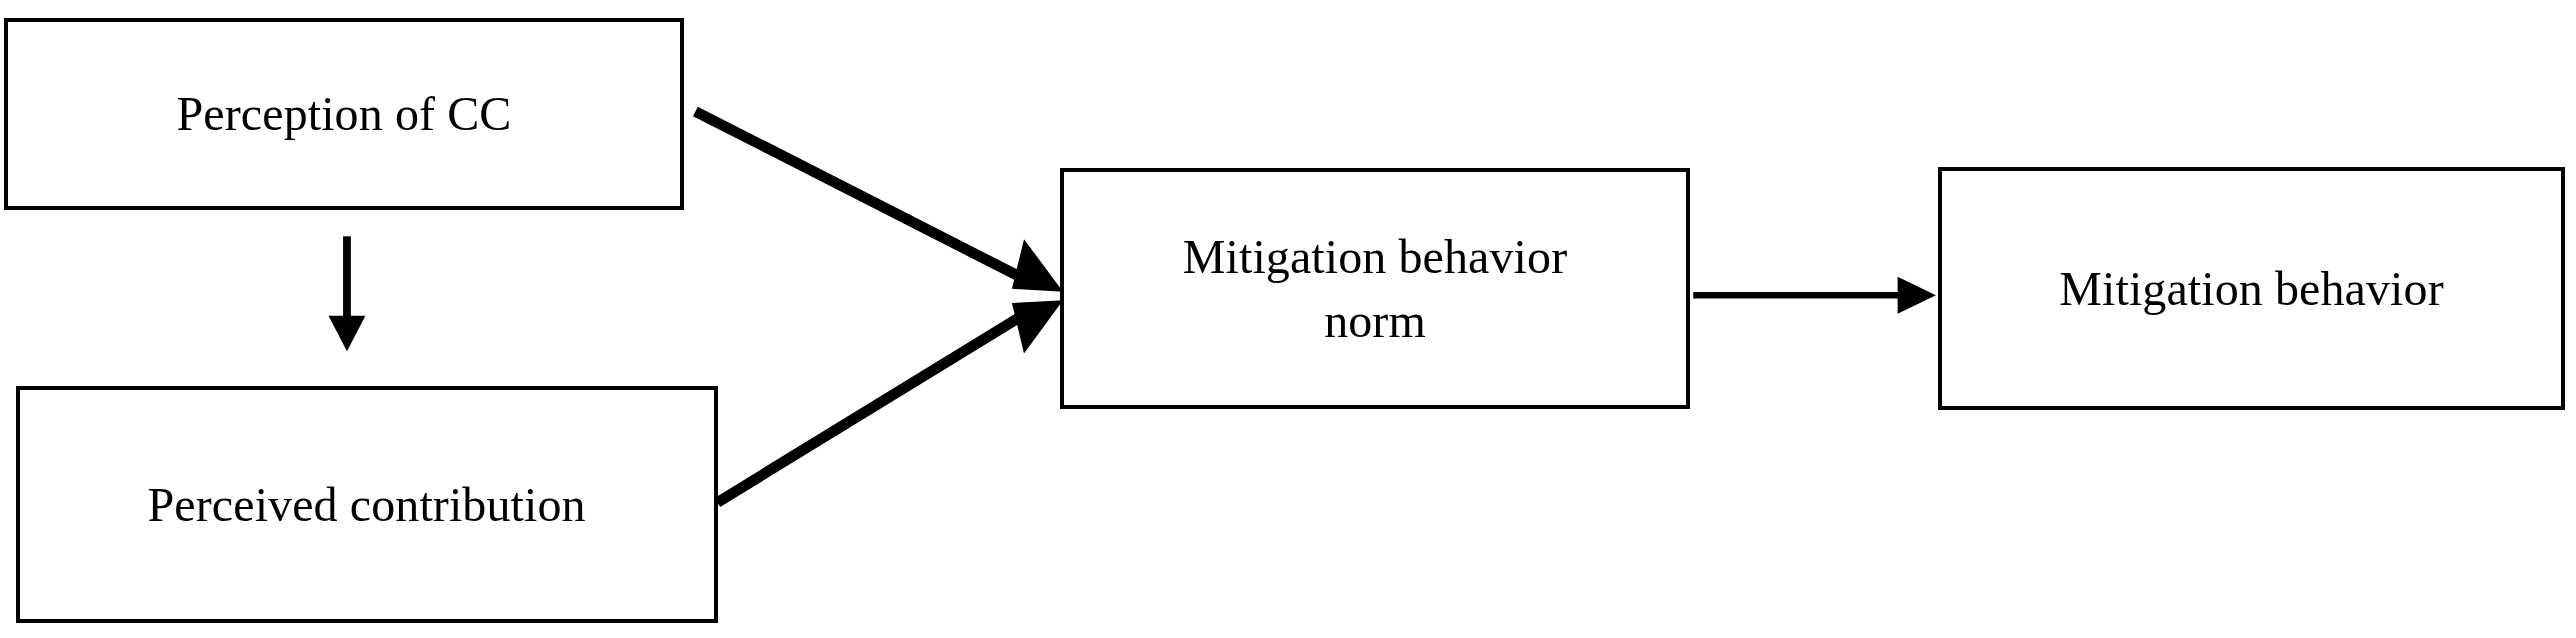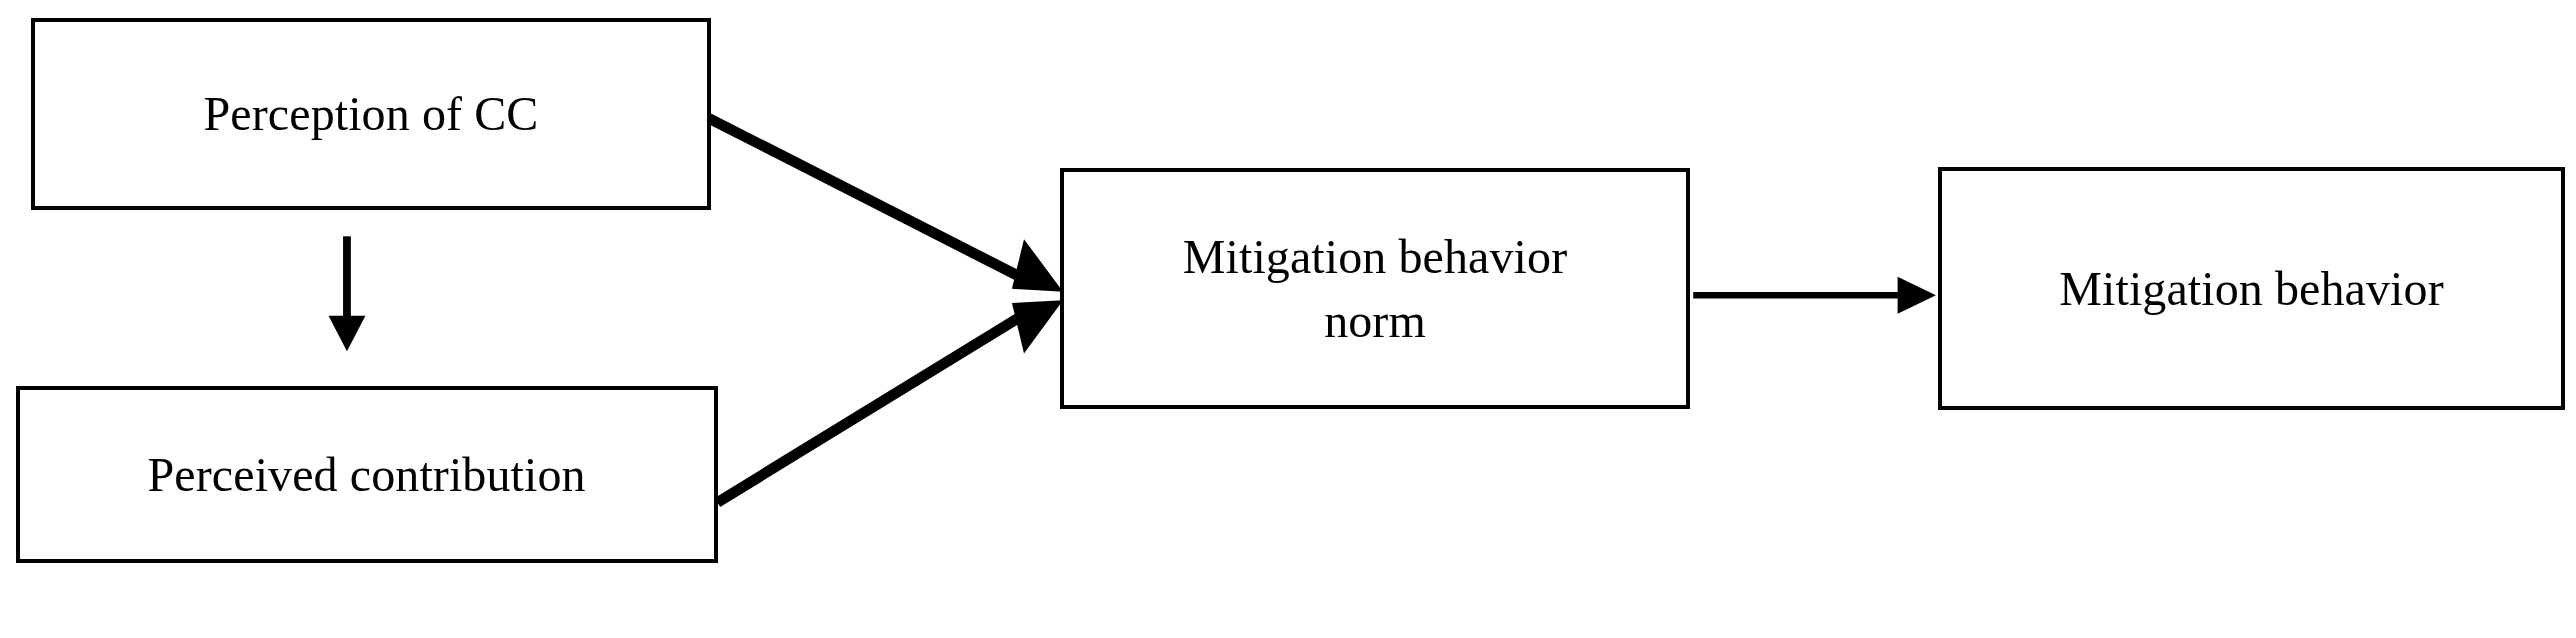--- a/index.html
+++ b/index.html
@@ -31,30 +31,30 @@
     text-align: center;
   }
   .node-line {
     display: block;
     font-size: 48px;
     line-height: 1.32;
     letter-spacing: 0.1px;
     white-space: nowrap;
   }
   #node-perception-cc {
-    left: 31px;
+    left: 4px;
     top: 18px;
     width: 680px;
     height: 192px;
   }
   #node-perceived-contribution {
     left: 15.6px;
     top: 386px;
     width: 702px;
-    height: 177px;
+    height: 237px;
   }
   #node-mitigation-norm {
     left: 1060px;
     top: 168px;
     width: 630px;
     height: 241px;
   }
   #node-mitigation-intention {
     left: 1938px;
     top: 167px;

